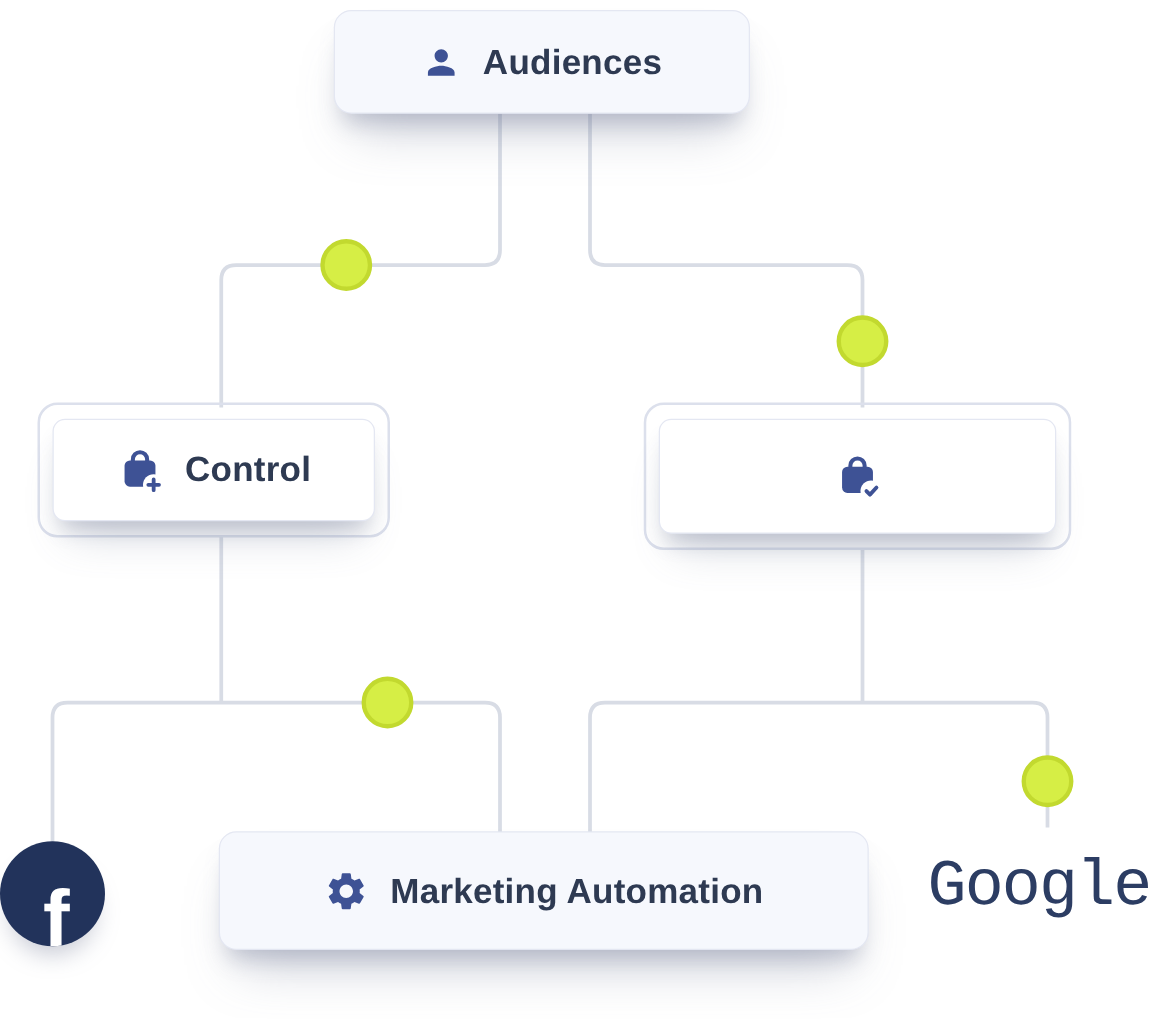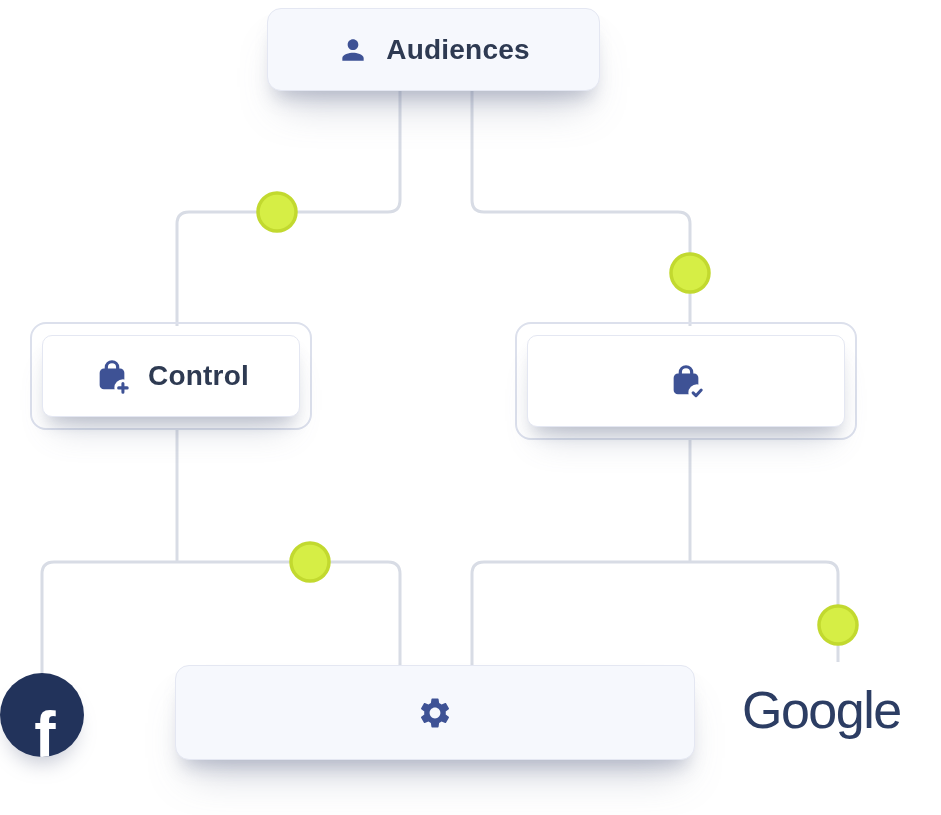--- a/index.html
+++ b/index.html
@@ -64,20 +64,21 @@
   }
   .fb-glyph {
     color: #ffffff; font-size: 64px; font-weight: 700;
     line-height: 1; transform: translate(3px, 10px);
   }
 
   .google-logo {
     position: absolute; left: 742px; top: 680px;
     font-size: 52px; font-weight: 500; letter-spacing: -1.5px;
     color: var(--google-navy);
+    font-family: Liberation Mono, monospace;
   }
 </style>
 </head>
 <body>
 
 <div id="app">
 
   <svg class="wires" width="941" height="815" viewBox="0 0 941 815">
 
     <path class="wire" d="M 400 91 L 400 200 Q 400 212 388 212 L 189 212 Q 177 212 177 224 L 177 326"></path>
@@ -133,20 +134,21 @@
       </span>
     </div>
   </div>
 
   <div class="card marketing">
     <span class="node-icon">
       <svg width="36" height="36" viewBox="0 0 24 24">
         <path class="icon-fill" fill-rule="evenodd" d="M19.14 12.94c.04-.3.06-.61.06-.94 0-.32-.02-.64-.07-.94l2.03-1.58c.18-.14.23-.41.12-.61l-1.92-3.32c-.12-.22-.37-.29-.59-.22l-2.39.96c-.5-.38-1.03-.7-1.62-.94L14.4 2.81c-.04-.24-.24-.41-.48-.41h-3.84c-.24 0-.43.17-.47.41L9.25 5.35c-.59.24-1.13.57-1.62.94l-2.39-.96c-.22-.08-.47 0-.59.22L2.74 8.87c-.12.21-.08.47.12.61l2.03 1.58c-.05.3-.09.63-.09.94s.02.64.07.94l-2.03 1.58c-.18.14-.23.41-.12.61l1.92 3.32c.12.22.37.29.59.22l2.39-.96c.5.38 1.03.7 1.62.94l.36 2.54c.05.24.24.41.48.41h3.84c.24 0 .44-.17.47-.41l.36-2.54c.59-.24 1.13-.56 1.62-.94l2.39.96c.22.08.47 0 .59-.22l1.92-3.32c.12-.22.07-.47-.12-.61l-2.01-1.58zM12 15.6c-1.98 0-3.6-1.62-3.6-3.6s1.62-3.6 3.6-3.6 3.6 1.62 3.6 3.6-1.62 3.6-3.6 3.6z"></path>
       </svg>
     </span>
+    <span class="node-label">Marketing Automation</span>
   </div>
 
   <div class="fb-badge">
     <span class="fb-glyph">f</span>
   </div>
 
   <div class="google-logo">Google</div>
 
 </div>
 

